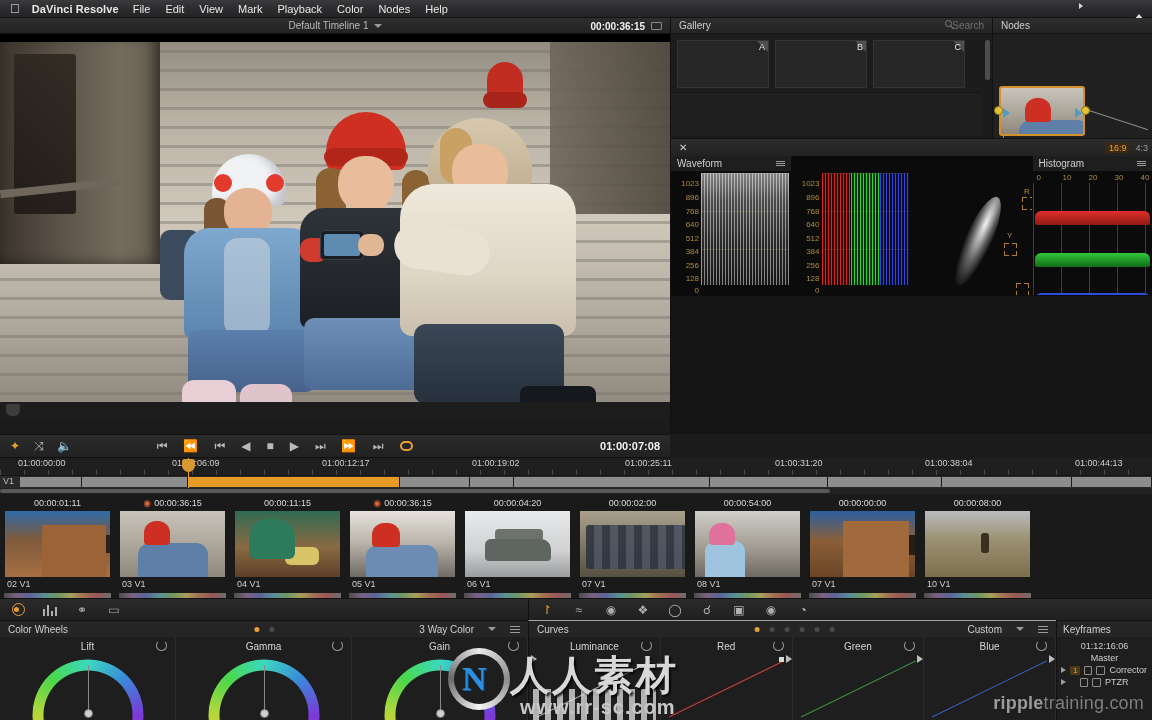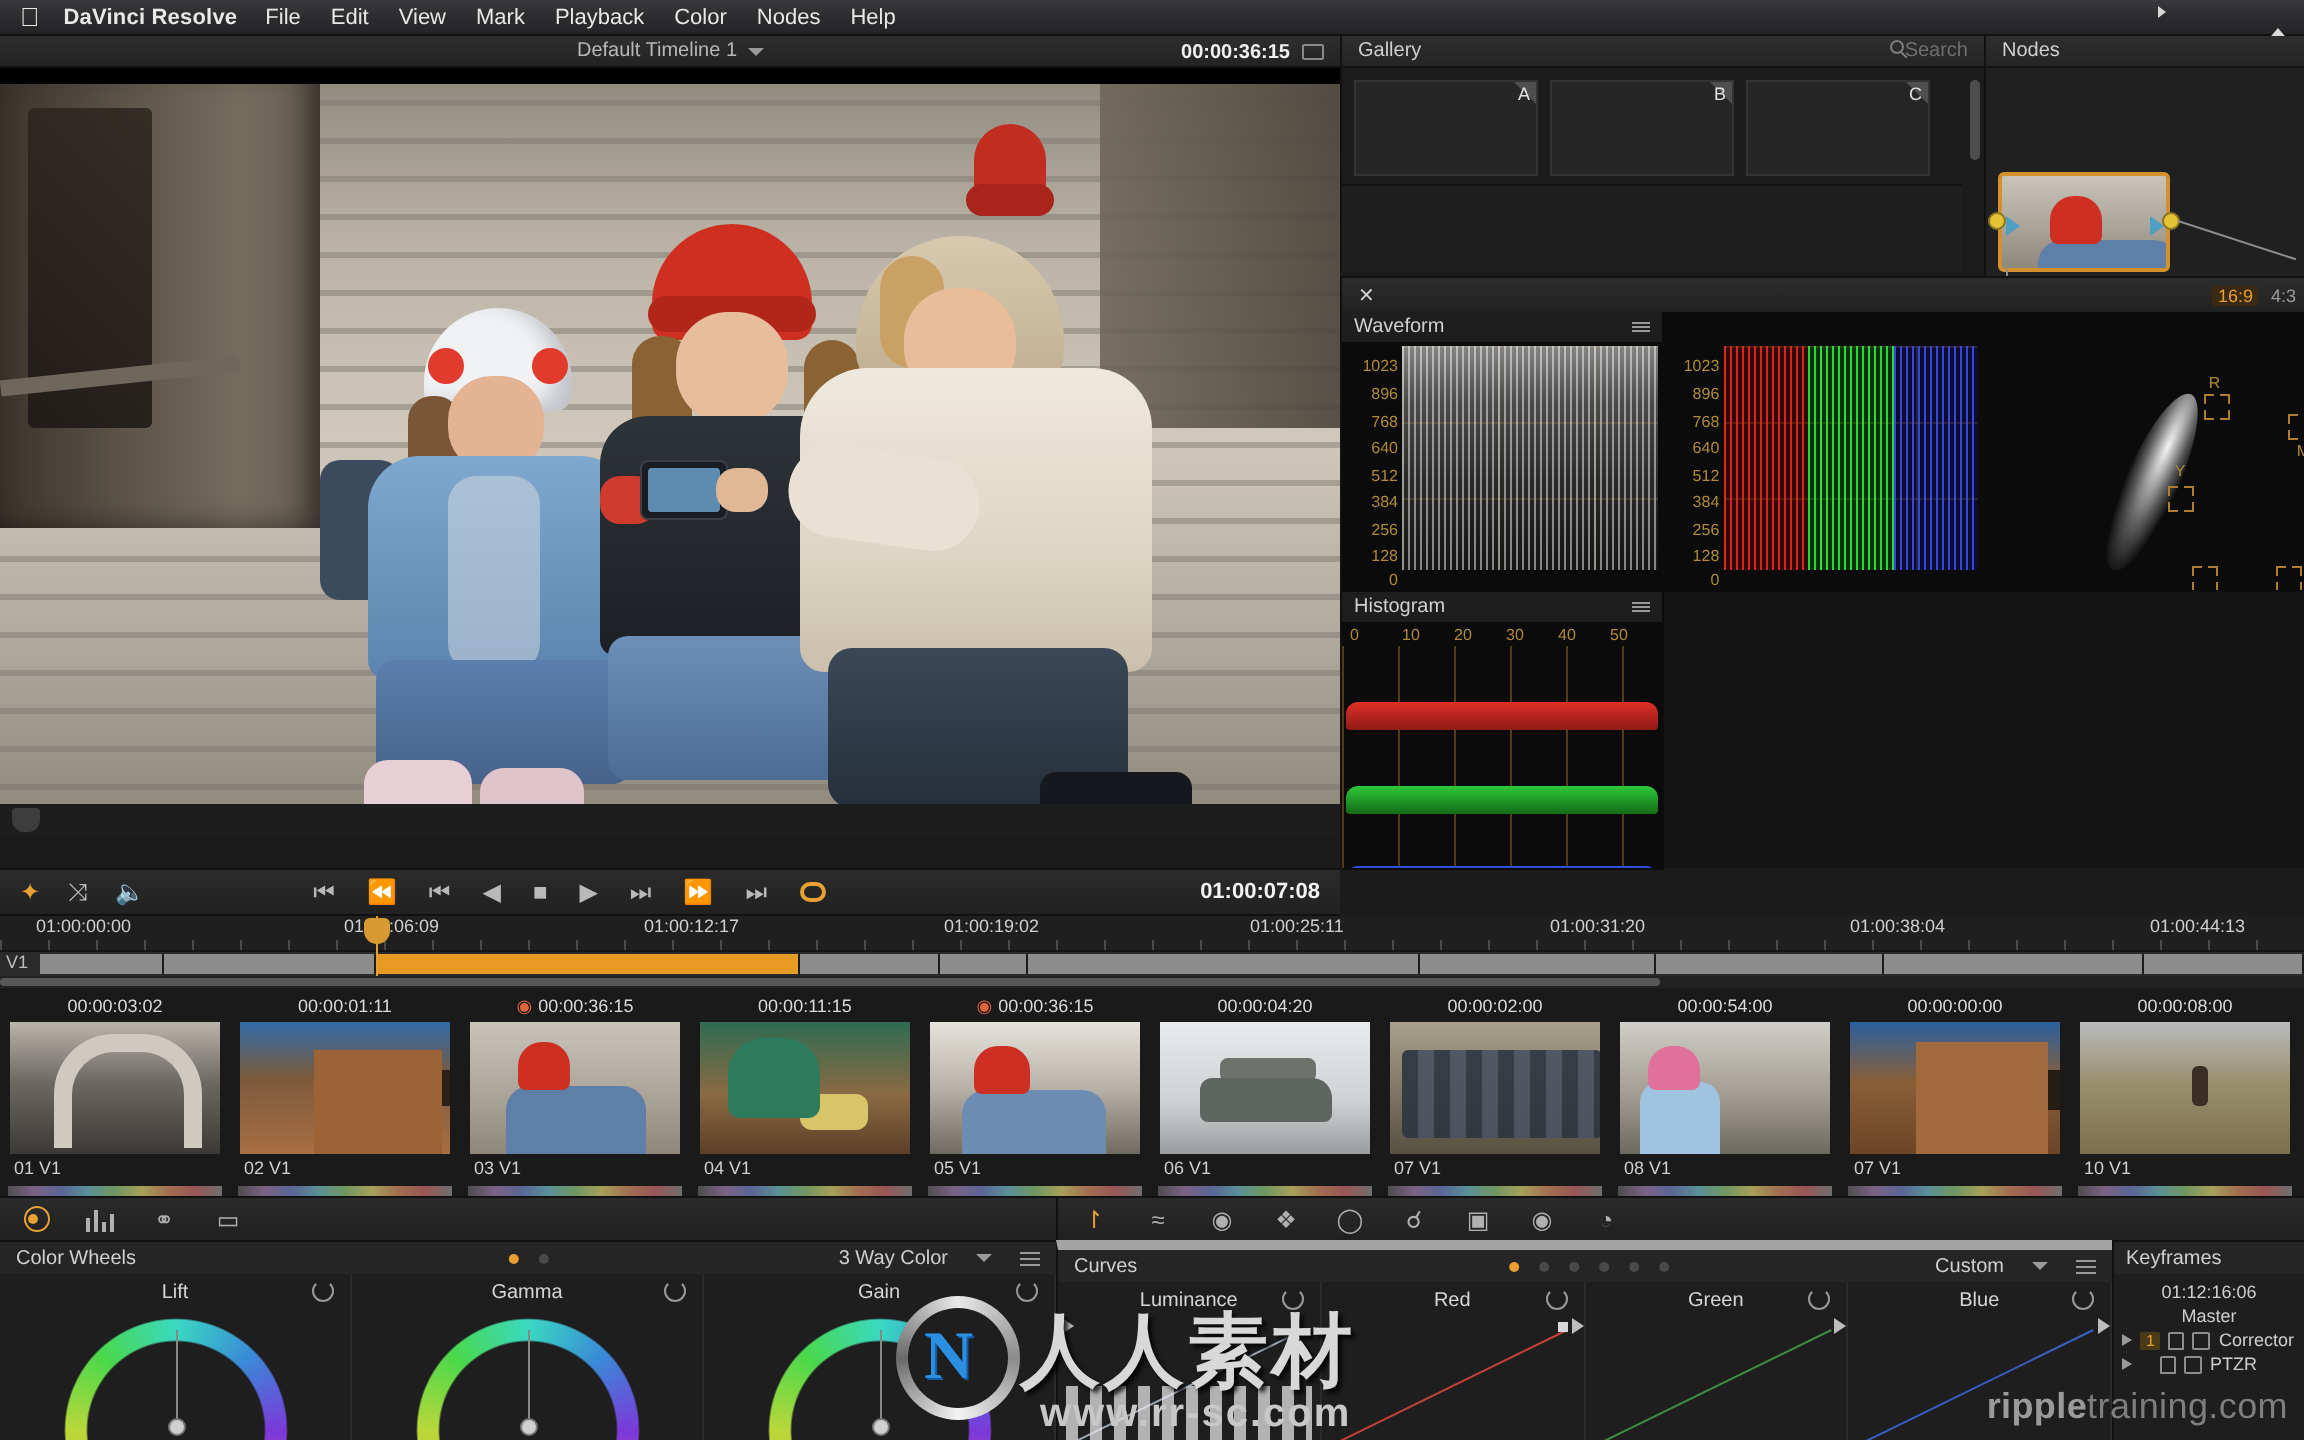--- a/index.html
+++ b/index.html
@@ -213,21 +213,21 @@
   .ar-tags { position:absolute; right:2px; bottom:2px; display:flex; gap:5px; font-size:9px; }
   .ar-on { color:#e8a033; background:#3a2a12; padding:0 3px; border-radius:2px; }
   .ar-off { color:#9a9a9a; }
 
   
   .scopes { position:absolute; top:138px; left:670px; width:482px; height:296px; background:#141414; border-left:1px solid #111; border-top:1px solid #111; }
   .scopes-head { height:17px; background: linear-gradient(to bottom,#2c2c2c,#222); display:flex; align-items:center; position:relative; font-size:10px; }
   .scopes-close { position:absolute; left:8px; color:#cfcfcf; font-size:10px; }
   .scopes-title { width:100%; text-align:right; color:#dcdcdc;margin-top:37px; }
   .scopes-ar { position:absolute; right:4px; display:flex; gap:6px; font-size:9px; }
-  .scope-grid { display:grid; grid-template-columns: 1fr 1fr 1fr; grid-template-rows: 1fr 1fr; width:482px; height:279px; }
+  .scope-grid { display:grid; grid-template-columns: 1fr 1fr 1fr 1fr; grid-template-rows: 1fr 1fr; width:482px; height:279px; }
   .scope { position:relative; border-right:1px solid #0c0c0c; border-bottom:1px solid #0c0c0c; background:#0b0b0b; overflow:hidden; }
   .scope-title { height:15px; background:#1e1e1e; display:flex; align-items:center; padding:0 6px; font-size:10px; color:#d0d0d0; }
   .scope-menu { margin-left:auto; display:flex; flex-direction:column; gap:1px; }
   .scope-menu i { display:block; width:9px; height:1px; background:#9a9a9a; }
   .scope-plot { position:absolute; left:0; top:15px; right:0; bottom:0; }
   .scale-col { position:absolute; left:0; top:0; width:30px; height:100%; }
   .scale-col span { position:absolute; right:2px; font-size:8px; color:#b08a3a; transform: translateY(-50%); }
   .plot-area { position:absolute; left:30px; right:2px; top:2px; bottom:10px;
      background-image: linear-gradient(to right, rgba(150,110,40,.35) 1px, transparent 1px),
                        linear-gradient(to bottom, rgba(150,110,40,.35) 1px, transparent 1px);
@@ -291,21 +291,21 @@
   .cw-reset { position:absolute; right:8px; top:3px; width:11px; height:11px; border:1px solid #9a9a9a; border-radius:50%; border-top-color:transparent; }
   .wheel { position:absolute; left:50%; transform:translateX(-50%); top:22px; width:112px; height:112px; border-radius:50%;
      background: conic-gradient(from 180deg, #d84a3a, #d8b63a, #b8d83a, #4ad84a, #3ad8c0, #3a8ad8, #7a3ad8, #d83ab0, #d84a3a);
      -webkit-mask: radial-gradient(circle, transparent 44px, #000 45px, #000 55px, transparent 56px);
              mask: radial-gradient(circle, transparent 44px, #000 45px, #000 55px, transparent 56px); }
   .wheel-inner { position:absolute; left:50%; top:22px; transform:translateX(-50%); width:112px; height:112px; }
   .wheel-cross { position:absolute; left:50%; top:6px; width:1px; height:48px; background:#888; }
   .wheel-hand { position:absolute; left:50%; top:50px; width:9px; height:9px; margin-left:-4px; background:#cfcfcf; border-radius:50%; border:1px solid #777; }
 
   
-  .curvepanel { position:absolute; top:620px; left:528px; width:528px; height:100px; background:#1e1e1e; border-top:5px solid #a3a3a3; border-left:1px solid #111; }
+  .curvepanel { position:absolute; top:620px; left:528px; width:528px; height:100px; background:#1e1e1e; border-top:1px solid #a3a3a3; border-left:1px solid #111; }
   .cv-cols { display:flex; height:84px; }
   .cv-col { flex:1; border-right:1px solid #2b2b2b; position:relative; }
   .cv-graph { position:absolute; left:4px; right:4px; top:20px; bottom:0; }
   .cv-handle { position:absolute; width:5px;height:5px;background:#d8d8d8; }
   .cv-tri { position:absolute; width:0;height:0;border-top:4px solid transparent;border-bottom:4px solid transparent;border-left:6px solid #bdbdbd; }
   .lum-hist { position:absolute; left:0; bottom:0; width:100%; height:32px;
     background: repeating-linear-gradient(to right, rgba(235,235,235,.85) 0 6px, transparent 6px 12px); opacity:.85; }
 
   
   .kfpanel { position:absolute; top:620px; left:1056px; width:96px; height:100px; background:#1e1e1e; border-top:1px solid #111; border-left:1px solid #111; }
@@ -459,30 +459,20 @@
     <div class="track-clip" style="left:942px;width:130px"></div>
     <div class="track-clip" style="left:1072px;width:80px"></div>
   </div>
   <div class="playhead-tl" style="left:188px"></div>
   <div class="playhead-knob" style="left:188px"></div>
   <div class="scroll-row">
     <div class="scroll-thumb" style="width:830px"></div>
   </div>
 
   <div class="thumbs">
-    <div class="thumb">
-      <div class="thumb-dur">
-          <span>00:00:03:02</span>
-        </div>
-      <div class="thumb-img">
-          <div class="mi mi-a"></div>
-        </div>
-      <div class="thumb-name">01 V1</div>
-      <div class="thumb-strip"></div>
-    </div>
     <div class="thumb">
       <div class="thumb-dur">
           <span>00:00:01:11</span>
         </div>
       <div class="thumb-img">
           <div class="mi mi-b"></div>
         </div>
       <div class="thumb-name">02 V1</div>
       <div class="thumb-strip"></div>
     </div>

